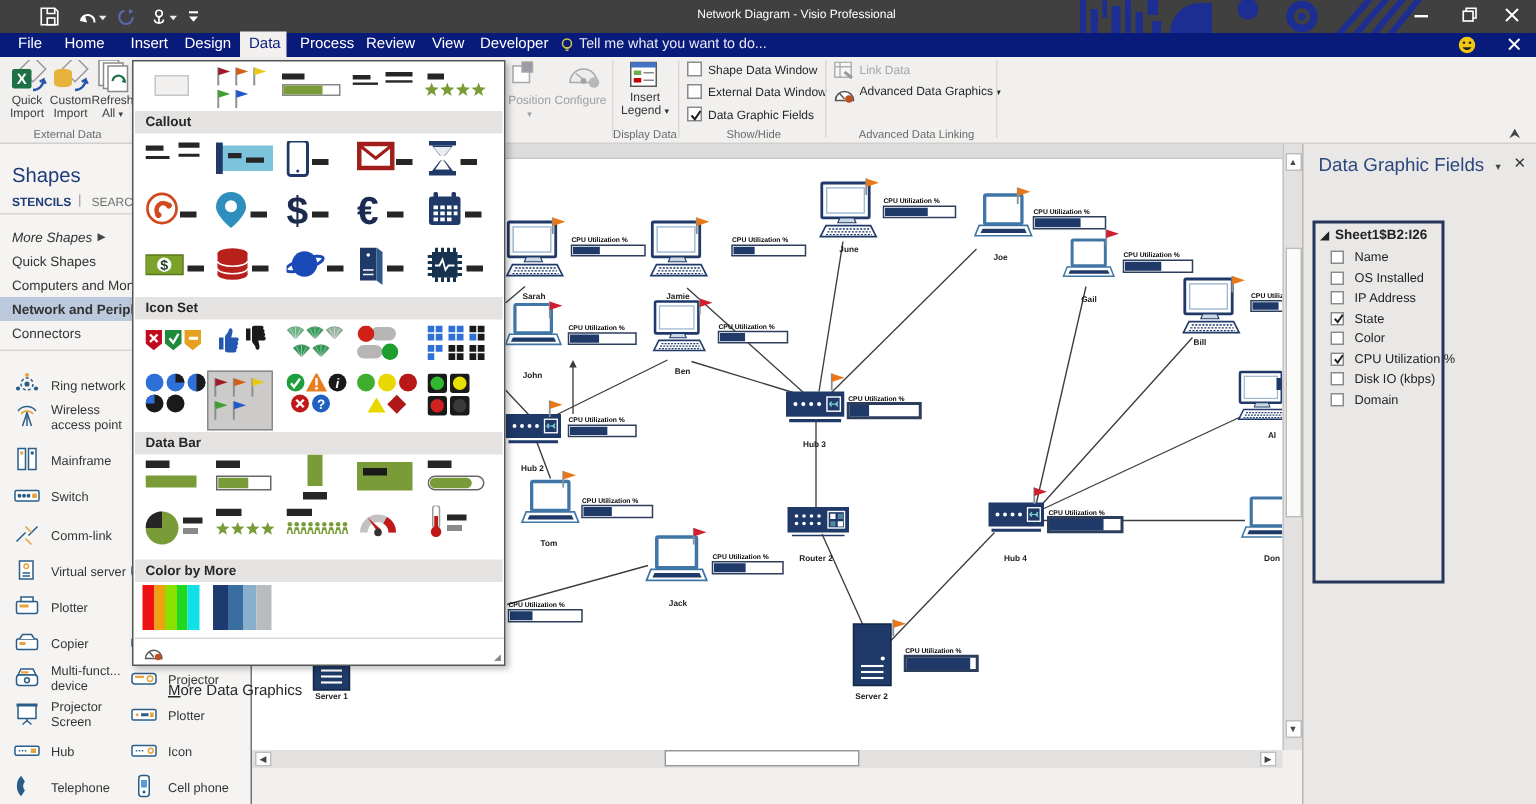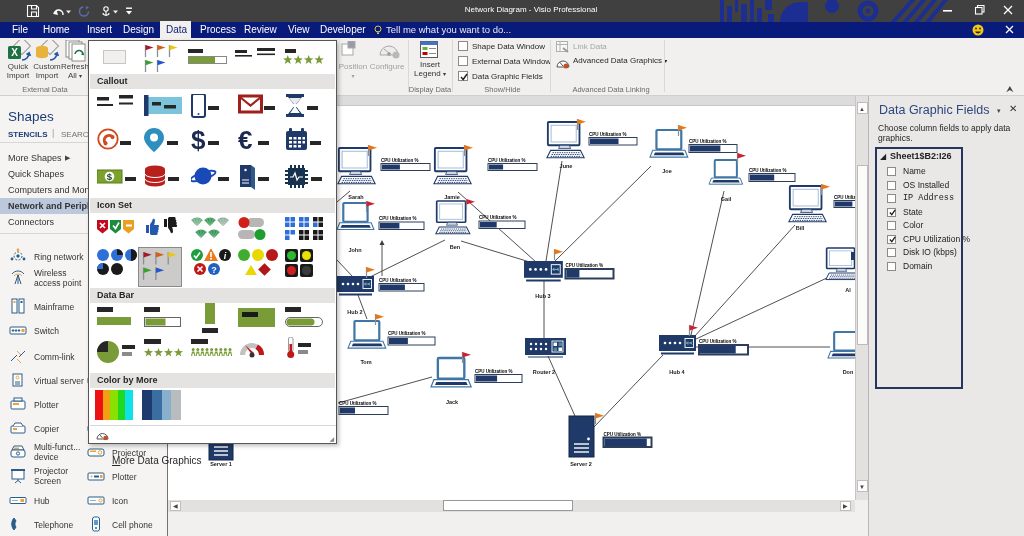--- a/index.html
+++ b/index.html
@@ -199,21 +199,21 @@
 <div class="gsep" style="left:664px"></div>
 <div class="abs" style="left:1006px;top:46px;font-size:9px;color:#444">⮝</div>
 </div>
 <div class="abs" style="left:0;top:96px;width:168px;height:440px;background:#f5f4f2;border-right:1px solid #737373;">
 <div class="abs" style="left:8px;top:13px;font-size:13.5px;color:#1e3c78;">Shapes</div>
 <div class="abs" style="left:8px;top:34px;font-size:8px;font-weight:bold;color:#1e3c78;">STENCILS</div>
 <div class="abs" style="left:52px;top:32px;font-size:9px;color:#9a9a9a;">|</div>
 <div class="abs" style="left:61px;top:34px;font-size:8px;color:#707070;">SEARCH</div>
 <div class="abs" style="left:0;top:46px;width:168px;height:1px;background:#d8d6d4;"></div>
 <div class="abs" style="left:0;top:54px;width:168px;height:16px;"></div>
-<div class="abs" style="left:8px;top:57px;font-size:9px;color:#333;white-space:nowrap;">More Shapes</div>
+<div class="abs" style="left:8px;top:57px;font-size:9px;color:#333;white-space:nowrap;font-style:italic;">More Shapes</div>
 <div class="abs" style="left:65px;top:58px;font-size:7px;color:#444;">▶</div>
 <div class="abs" style="left:0;top:70px;width:168px;height:16px;"></div>
 <div class="abs" style="left:8px;top:73px;font-size:9px;color:#333;white-space:nowrap;">Quick Shapes</div>
 <div class="abs" style="left:0;top:86px;width:168px;height:16px;"></div>
 <div class="abs" style="left:8px;top:89px;font-size:9px;color:#333;white-space:nowrap;">Computers and Monitors</div>
 <div class="abs" style="left:0;top:102px;width:168px;height:16px;background:#bcc8dc;"></div>
 <div class="abs" style="left:8px;top:105px;font-size:9px;color:#333;white-space:nowrap;font-weight:bold;">Network and Periphera</div>
 <div class="abs" style="left:0;top:118px;width:168px;height:16px;"></div>
 <div class="abs" style="left:8px;top:121px;font-size:9px;color:#333;white-space:nowrap;">Connectors</div>
 <div class="abs" style="left:0;top:137px;width:168px;height:1px;background:#d8d6d4;"></div>
@@ -745,30 +745,29 @@
 <div class="abs" style="left:168px;top:512px;width:687px;height:24px;background:#eceaea;border-top:1px solid #a16207;margin-top:46px;">
 <div class="abs" style="left:10px;top:7px;font-size:8px;font-weight:bold;color:#1f3a8c;">Before Linking_updated</div>
 <div class="abs" style="left:107px;top:5px;font-size:10px;color:#b0b0b0;">|</div>
 <div class="abs" style="left:117px;top:7px;font-size:8.5px;color:#333;">All <span style="font-size:6px">▲</span></div>
 <div class="abs" style="left:146px;top:4px;width:12px;height:12px;border:1px solid #707070;border-radius:50%;font-size:10px;line-height:11px;text-align:center;color:#333;">+</div>
 </div>
 <div class="abs" style="left:868px;top:96px;width:156px;height:440px;background:#e9e8e7;border-left:1px solid #b8b6b4;">
 <div class="abs" style="left:10px;top:7px;font-size:12.5px;color:#2c477e;">Data Graphic Fields</div>
 <div class="abs" style="left:128px;top:11px;font-size:7px;color:#444;">▾</div>
 <div class="abs" style="left:140px;top:7px;font-size:10px;color:#333;">✕</div>
-<div class="abs" style="left:9px;top:27px;width:142px;font-size:8.5px;color:#262626;line-height:10px;">Choose column fields to apply data graphics.</div>
 <div class="abs" style="left:6px;top:51px;width:88px;height:242px;border:2px solid #26355c;"></div>
 <div class="abs" style="left:11px;top:56px;font-size:8px;color:#222;">◢</div>
 <div class="abs" style="left:21px;top:55px;font-size:9px;font-weight:bold;color:#222;">Sheet1$B2:I26</div>
 <div class="abs" style="left:18px;top:71.0px;width:9px;height:9px;background:#fff;border:1px solid #8a8a8a;"></div>
 <div class="abs" style="left:34px;top:70.0px;font-size:8.5px;color:#222;white-space:nowrap;">Name</div>
 <div class="abs" style="left:18px;top:84.5px;width:9px;height:9px;background:#fff;border:1px solid #8a8a8a;"></div>
 <div class="abs" style="left:34px;top:83.5px;font-size:8.5px;color:#222;white-space:nowrap;">OS Installed</div>
 <div class="abs" style="left:18px;top:98.0px;width:9px;height:9px;background:#fff;border:1px solid #8a8a8a;"></div>
-<div class="abs" style="left:34px;top:97.0px;font-size:8.5px;color:#222;white-space:nowrap;font-family:Liberation Mono, monospace;">IP Address</div>
+<div class="abs" style="left:34px;top:97.0px;font-size:8.5px;color:#222;white-space:nowrap;">IP Address</div>
 <div class="abs" style="left:18px;top:111.5px;width:9px;height:9px;background:#fff;border:1px solid #8a8a8a;">
       <svg style="position:absolute;left:0.5px;top:0.5px" width="7" height="7" viewBox="0 0 8 8">
         <path d="M1,4 l2.2,2.5 L7,1" stroke="#222" fill="none" stroke-width="1.5"></path>
       </svg>
     </div>
 <div class="abs" style="left:34px;top:110.5px;font-size:8.5px;color:#222;white-space:nowrap;">State</div>
 <div class="abs" style="left:18px;top:125.0px;width:9px;height:9px;background:#fff;border:1px solid #8a8a8a;"></div>
 <div class="abs" style="left:34px;top:124.0px;font-size:8.5px;color:#222;white-space:nowrap;">Color</div>
 <div class="abs" style="left:18px;top:138.5px;width:9px;height:9px;background:#fff;border:1px solid #8a8a8a;">
       <svg style="position:absolute;left:0.5px;top:0.5px" width="7" height="7" viewBox="0 0 8 8">

